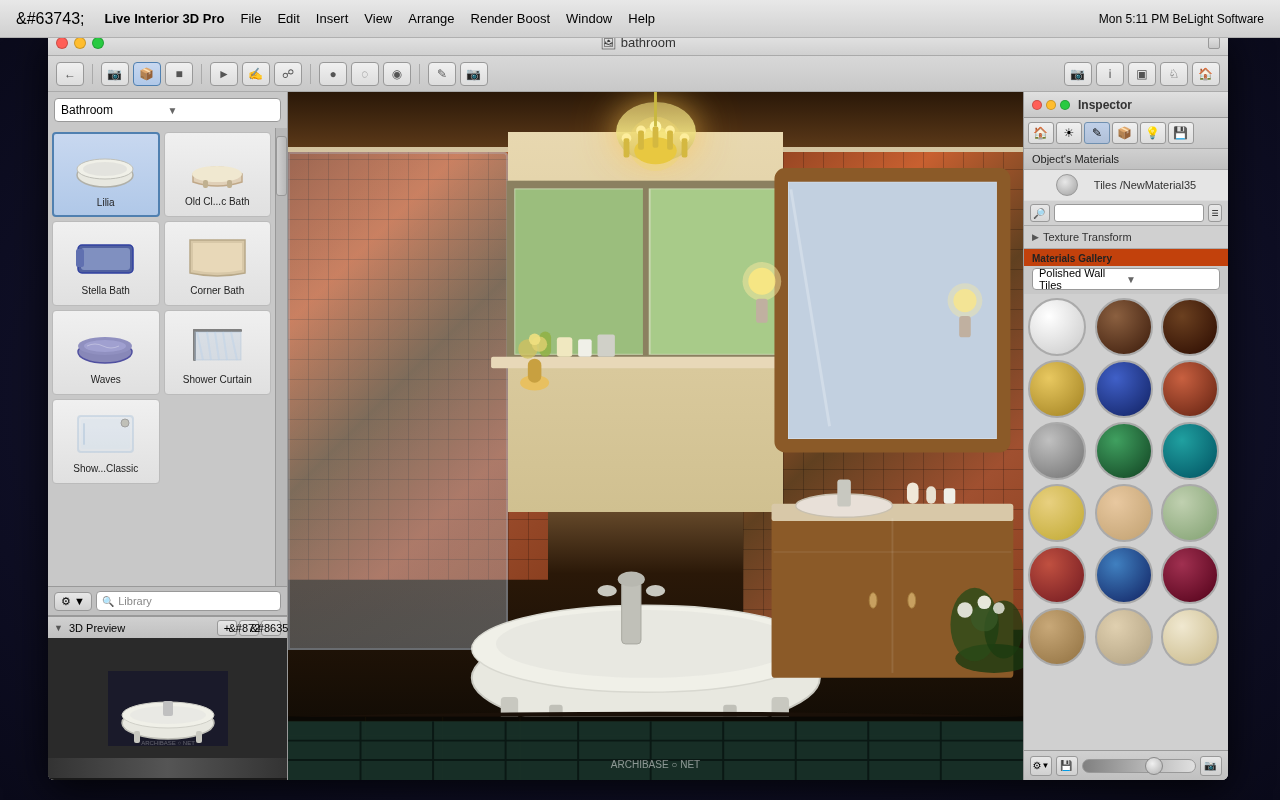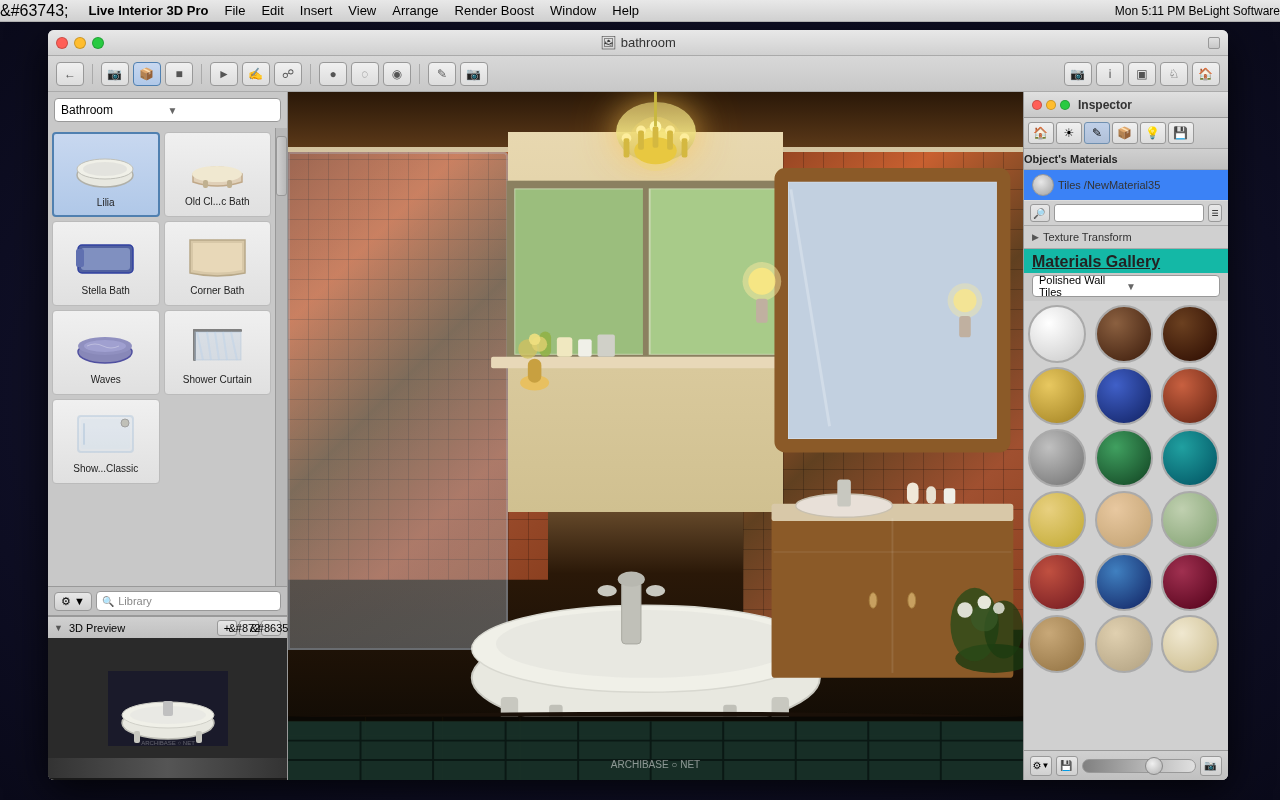--- a/index.html
+++ b/index.html
@@ -7,25 +7,25 @@
       width: 1280px;
       height: 800px;
       overflow: hidden;
       background: radial-gradient(ellipse at center, #1a1a3e 0%, #0a0a1a 100%);
       font-family: -apple-system, 'Helvetica Neue', Arial, sans-serif;
     }
 
     
     .menu-bar {
       width: 100%;
-      height: 22px;
+      height: 38px;
       background: linear-gradient(to bottom, #e8e8e8, #d0d0d0);
       display: flex;
       align-items: center;
-      padding: 0 0;
+      padding: 0 16px;
       font-size: 13px;
       font-weight: 500;
       gap: 16px;
       border-bottom: 1px solid #b0b0b0;
       position: relative;
       z-index: 100;
     }
     .menu-bar .apple { font-size: 16px; margin-right: 4px; }
     .menu-bar .app-name { font-weight: bold; }
     .menu-bar span { cursor: default; white-space: nowrap; }
@@ -350,34 +350,35 @@
       cursor: pointer;
       font-size: 12px;
     }
     .insp-tool-btn.active {
       background: linear-gradient(to bottom, #c0d0e8, #b0c0d8);
       border-color: #7090b0;
     }
 
     
     .section-header {
-      padding: 4px 0;
+      padding: 4px 8px;
       font-size: 11px;
-      font-weight: bold;
+      font-weight: normal;
       color: #222;
       background: linear-gradient(to bottom, #d0d0d0, #c0c0c0);
       border-bottom: 1px solid #aaa;
     }
     .material-item {
       display: flex;
       align-items: center;
-      gap: 4px;
+      gap: 16px;
       padding: 4px 8px;
-      background: #3b82f6;
+      background: #e5e5e5;
       border-bottom: 1px solid #ddd;
+      justify-content: center;
     }
     .material-swatch {
       width: 22px;
       height: 22px;
       border-radius: 11px;
       background: radial-gradient(circle at 40% 35%, #e8e8e8, #a0a0a0);
       border: 1px solid #999;
       flex-shrink: 0;
     }
     .material-name {
@@ -435,25 +436,24 @@
       display: flex;
       align-items: center;
       gap: 4px;
       cursor: pointer;
     }
     .triangle-right { font-size: 9px; color: #555; }
 
     
     .mat-gallery-header {
       padding: 4px 8px 2px;
-      font-size: 16px;
+      font-size: 10px;
       font-weight: bold;
       color: #222;
-      background: #14b8a6;
-      text-decoration: underline;
+      background: #c2410c;
     }
     .mat-gallery-dropdown {
       margin: 2px 8px 4px;
       height: 22px;
       background: white;
       border: 1px solid #999;
       border-radius: 4px;
       display: flex;
       align-items: center;
       padding: 0 6px;

